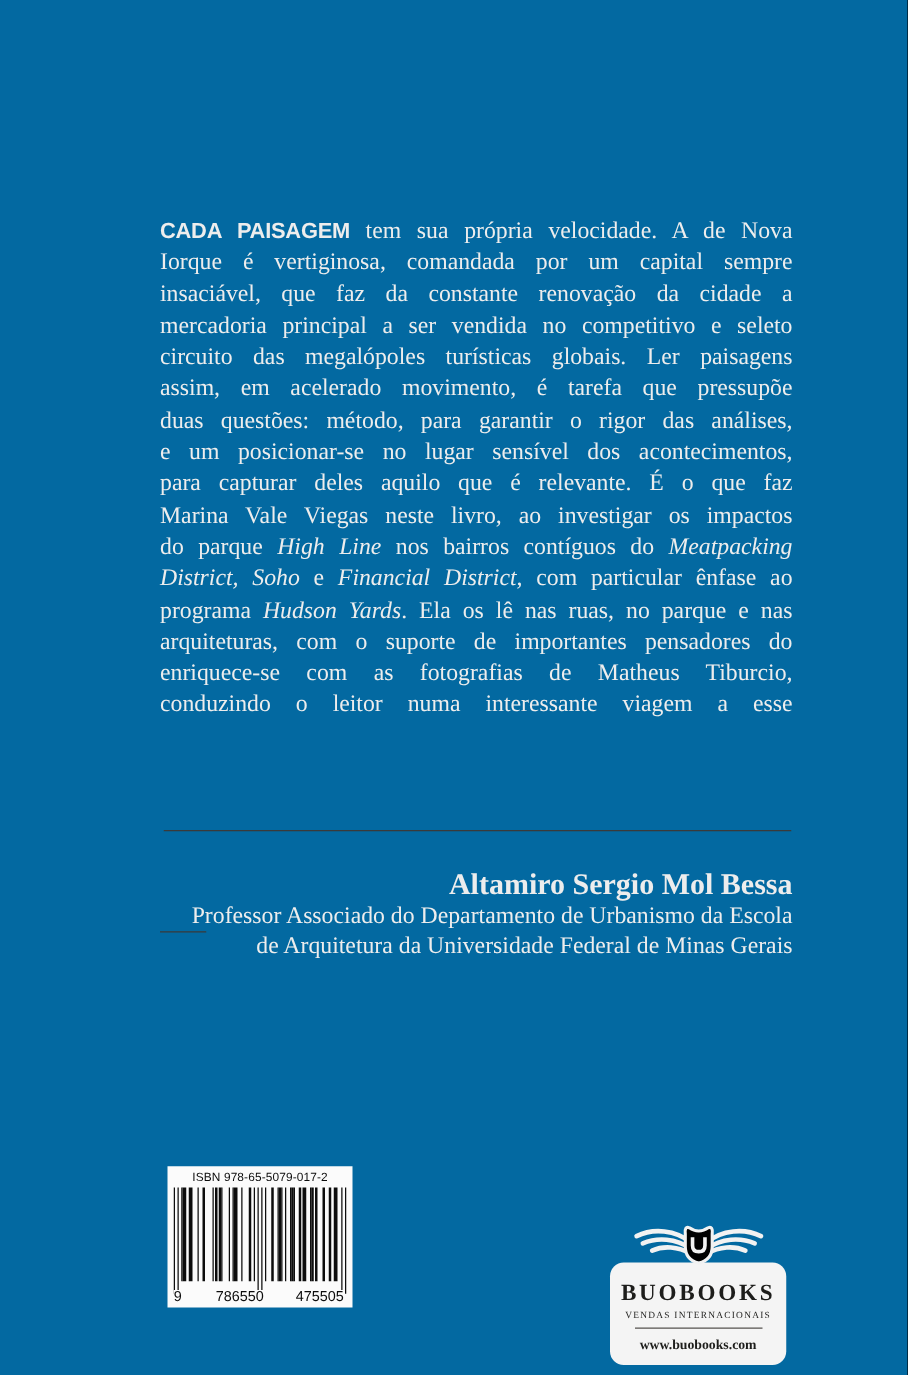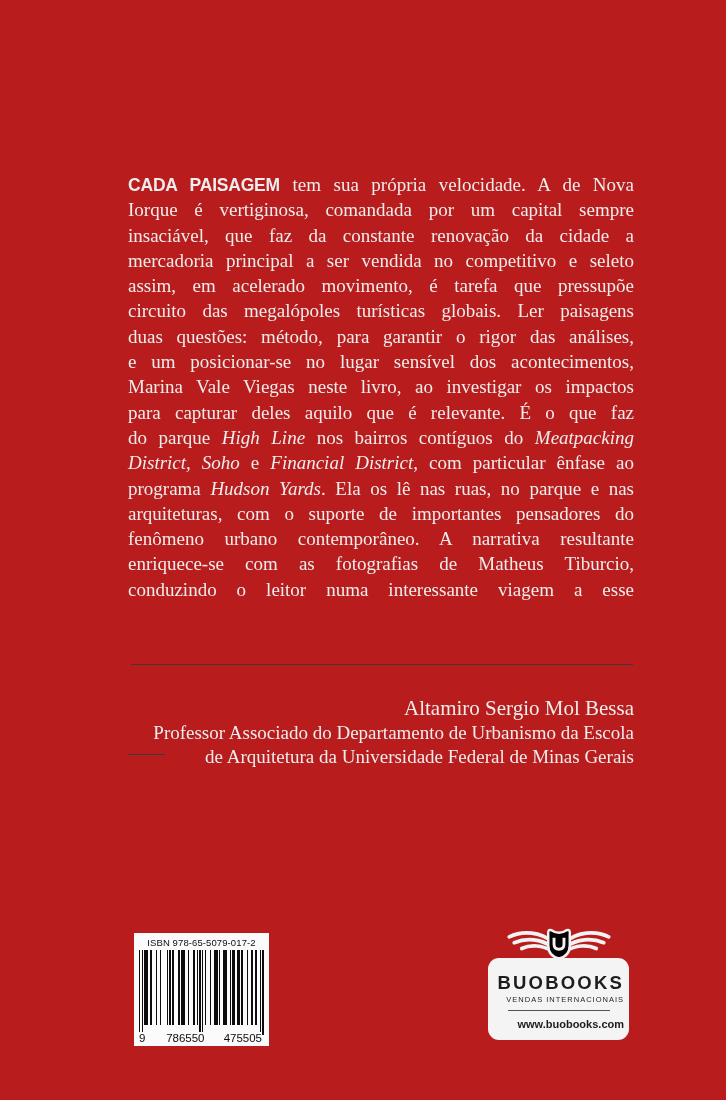--- a/index.html
+++ b/index.html
@@ -1,19 +1,19 @@
 <!DOCTYPE html>
 <html><head>
 <meta charset="utf-8">
 <style>
   html,body{margin:0;padding:0;background:#000;}
   #cover{
     position:relative;
     width:726px;height:1100px;
-    background:#b91c1c;
+    background:#0369a1;
     overflow:hidden;
     font-family:"Liberation Serif", serif;
     color:#ededed;
   }
   
   #synopsis{
     position:absolute;left:128px;top:172px;width:506px;
     font-size:19px;line-height:25.3px;
   }
   .syn-line{
@@ -36,29 +36,29 @@
   }
   
   #full-rule{
     position:absolute;left:131px;top:664px;width:502px;height:1px;
     background:#3a3a3a;
   }
   #credit{
     position:absolute;left:128px;top:696px;width:506px;
     text-align:right;font-size:19px;line-height:24.5px;
   }
-  #credit .name{font-weight:400;font-size:21px;}
-  #credit .role2{display:flex;align-items:center;gap:32px;}
+  #credit .name{font-weight:700;font-size:24px;}
+  #credit .role2{display:flex;align-items:flex-start;gap:32px;}
   #credit .leader-rule{
     flex:1;border-bottom:1px solid #3a3a3a;margin:0 8px 5px 0;max-width:75px;
   }
   #credit .role2 .txt{flex:0 0 auto;margin-left:auto;}
   
   #barcode{
-    position:absolute;left:134px;top:933px;width:135px;height:113px;
+    position:absolute;left:134px;top:933px;width:148px;height:113px;
     background:#fbfbfb;color:#0d0d0d;
     font-family:"Liberation Sans", sans-serif;
   }
   #barcode .bc-label{
     padding-top:4px;height:12px;
     font-size:9.5px;letter-spacing:0.1px;text-align:center;white-space:nowrap;
   }
   #barcode .bc-bars{
     display:flex;align-items:flex-start;
     margin:1px 5px 0 5px;height:85px;
@@ -67,22 +67,22 @@
   #barcode .bc-bars > i.b{background:#0d0d0d;}
   #barcode .bc-bars > i.tall{height:85px;}
   #barcode .bc-digits{
     position:absolute;left:5px;right:5px;bottom:2px;
     display:flex;font-size:11.5px;line-height:12px;background:transparent;
   }
   #barcode .bc-digits .d0{flex:0 0 10px;text-align:left;background:#fbfbfb;}
   #barcode .bc-digits .dg{flex:1 1 0;text-align:right;background:#fbfbfb;margin:0 2px;}
   
   #publisher{
-    position:absolute;left:488px;top:924px;width:141px;
-    font-family:Liberation Sans, sans-serif;text-align:right;
+    position:absolute;left:488px;top:976px;width:141px;
+    font-family:Liberation Serif, serif;text-align:center;
   }
   #publisher .owl{
     position:relative;z-index:2;display:block;
     width:116px;height:44px;margin:0 auto -10px auto;
   }
   #publisher .logo-box{
     position:relative;z-index:1;
     background:#f4f4f4;border-radius:11px;
     padding:15px 5px 9px 5px;color:#1d1d1b;
   }
@@ -104,31 +104,30 @@
 </head>
 <body>
 
 <div id="cover">
 
   <div id="synopsis">
       <div class="syn-line"><span class="seg-lead">CADA PAISAGEM</span><span class="seg-n"> tem sua própria velocidade. A de Nova</span></div>
       <div class="syn-line"><span class="seg-n">Iorque é vertiginosa, comandada por um capital sempre</span></div>
       <div class="syn-line"><span class="seg-n">insaciável, que faz da constante renovação da cidade a</span></div>
       <div class="syn-line"><span class="seg-n">mercadoria principal a ser vendida no competitivo e seleto</span></div>
+      <div class="syn-line"><span class="seg-n">circuito das megalópoles turísticas globais. Ler paisagens</span></div>
       <div class="syn-line"><span class="seg-n">assim, em acelerado movimento, é tarefa que pressupõe</span></div>
-      <div class="syn-line"><span class="seg-n">circuito das megalópoles turísticas globais. Ler paisagens</span></div>
       <div class="syn-line"><span class="seg-n">duas questões: método, para garantir o rigor das análises,</span></div>
       <div class="syn-line"><span class="seg-n">e um posicionar-se no lugar sensível dos acontecimentos,</span></div>
+      <div class="syn-line"><span class="seg-n">para capturar deles aquilo que é relevante. É o que faz</span></div>
       <div class="syn-line"><span class="seg-n">Marina Vale Viegas neste livro, ao investigar os impactos</span></div>
-      <div class="syn-line"><span class="seg-n">para capturar deles aquilo que é relevante. É o que faz</span></div>
       <div class="syn-line"><span class="seg-n">do parque </span><span class="seg-i">High Line</span><span class="seg-n"> nos bairros contíguos do </span><span class="seg-i">Meatpacking</span></div>
       <div class="syn-line"><span class="seg-i">District, Soho</span><span class="seg-n"> e </span><span class="seg-i">Financial District</span><span class="seg-n">, com particular ênfase ao</span></div>
       <div class="syn-line"><span class="seg-n">programa </span><span class="seg-i">Hudson Yards</span><span class="seg-n">. Ela os lê nas ruas, no parque e nas</span></div>
       <div class="syn-line"><span class="seg-n">arquiteturas, com o suporte de importantes pensadores do</span></div>
-      <div class="syn-line"><span class="seg-n">fenômeno urbano contemporâneo. A narrativa resultante</span></div>
       <div class="syn-line"><span class="seg-n">enriquece-se com as fotografias de Matheus Tiburcio,</span></div>
       <div class="syn-line"><span class="seg-n">conduzindo o leitor numa interessante viagem a esse</span></div>
     </div>
 
   <div id="full-rule"></div>
 
   <div id="credit">
     <div class="name">Altamiro Sergio Mol Bessa</div>
     <div class="role1">Professor Associado do Departamento de Urbanismo da Escola</div>
     <div class="role2">

